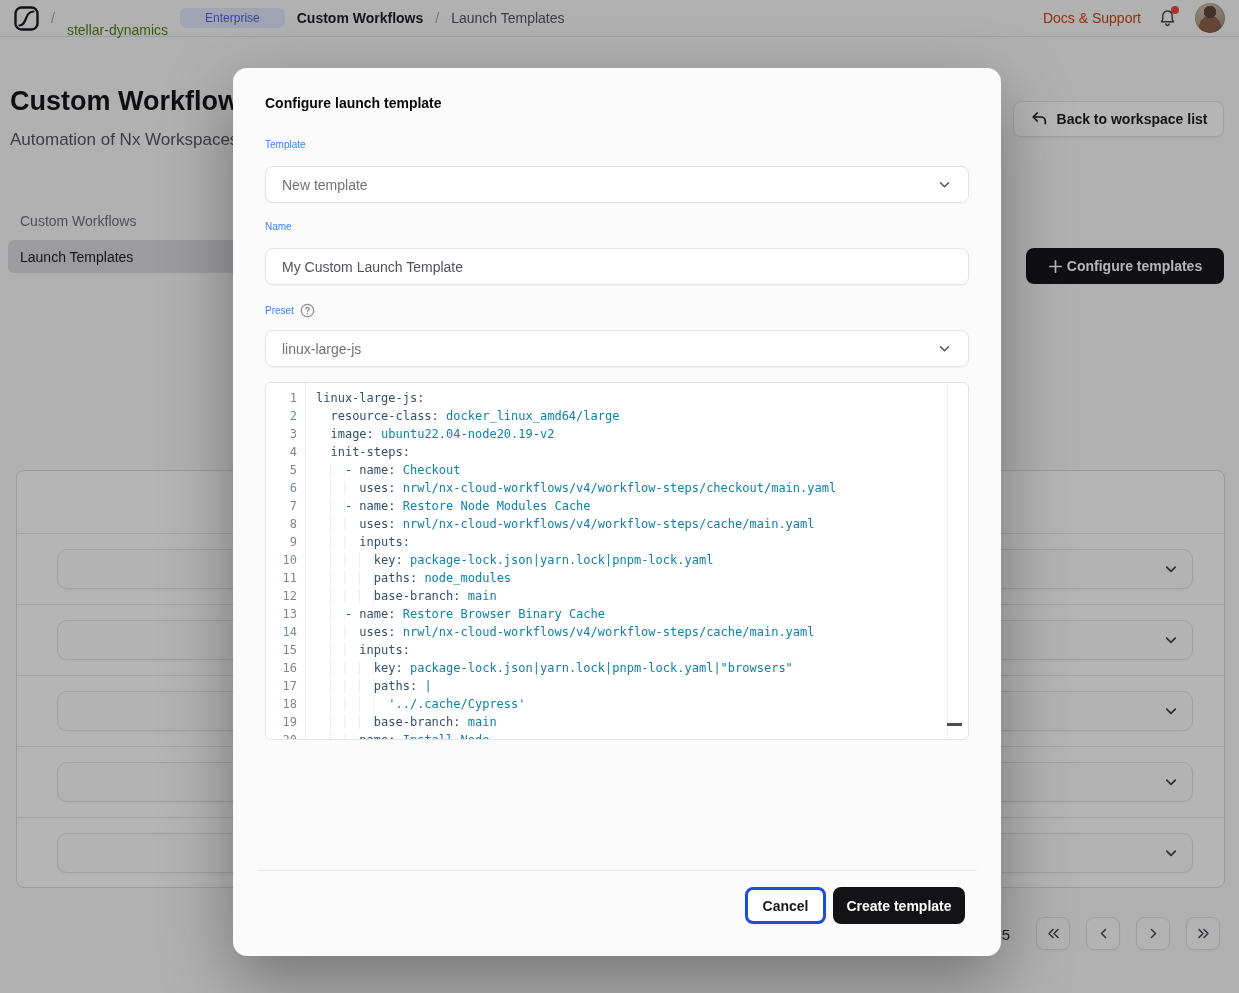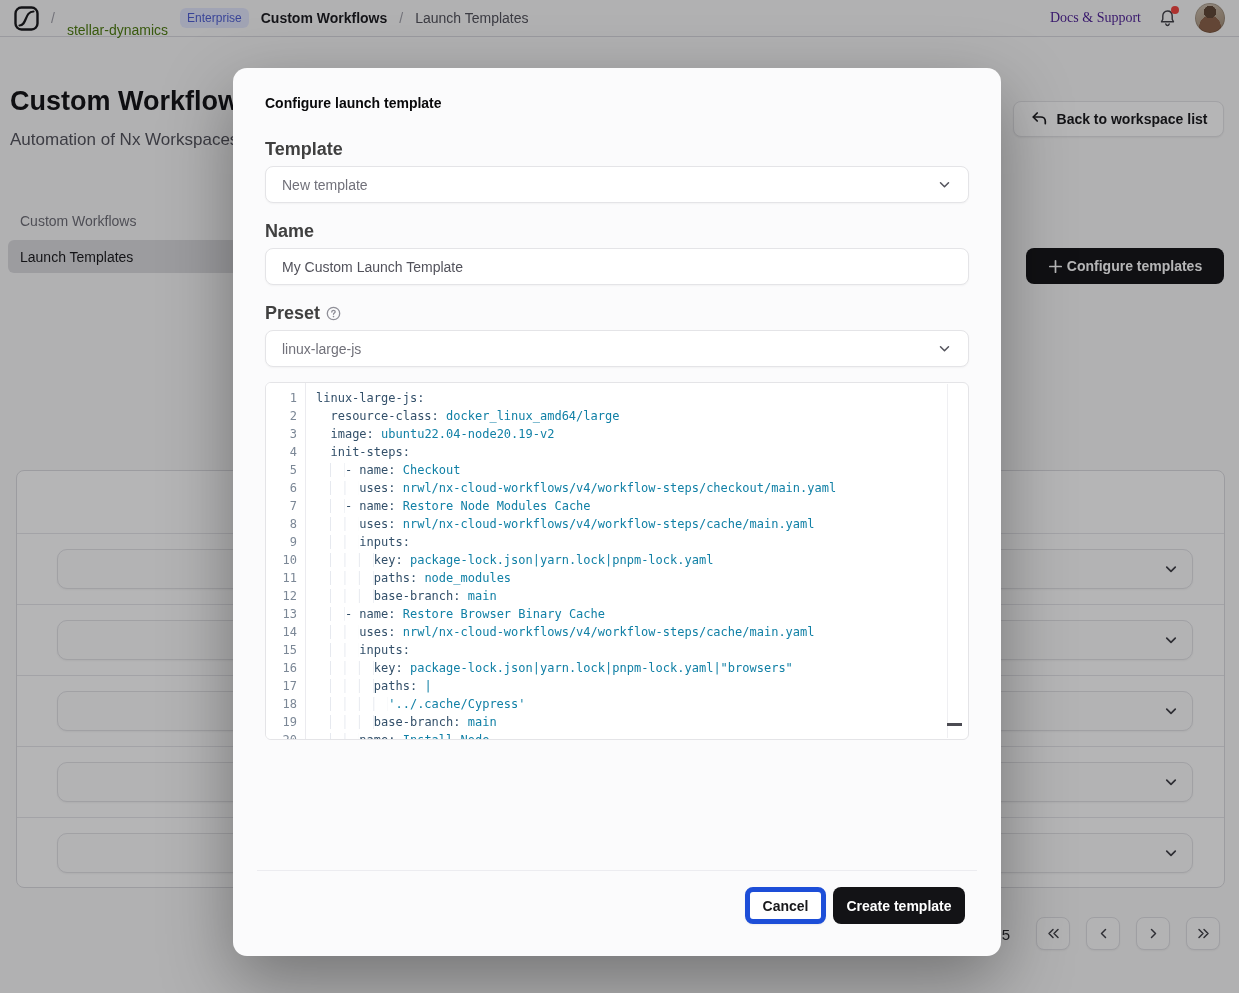--- a/index.html
+++ b/index.html
@@ -8,25 +8,25 @@
   .screen { position:relative; width:1239px; height:993px; background:#fafafa; overflow:hidden; }
 
   
   .navbar { position:absolute; top:0; left:0; width:100%; height:37px; background:#fafafa;
             border-bottom:1px solid #d9d9de; display:flex; align-items:center; padding:0 14px;
             gap:12px; font-size:14px; z-index:1; }
   .nav-logo { width:25px; height:25px; display:flex; align-items:center; justify-content:center; }
   .crumb-sep { color:#a1a1aa; font-size:14px; }
   .nav-org { color:#4d7c0f;margin-top:24px; }
   .nav-badge { background:var(--badge-bg,#e3e7fd); color:var(--badge-text,#4e5ed3); font-size:12px;
-               font-weight:500; padding:3px 7px; border-radius:6px; }
+               font-weight:500; padding:3px 25px; border-radius:6px; }
   .nav-section { color:#1b1b1f; font-weight:600; }
   .nav-page { color:#52525b; }
   .nav-right { margin-left:auto; display:flex; align-items:center; gap:18px; }
-  .nav-docs { color:#4c1d95;font-family:Liberation Serif, serif; }
+  .nav-docs { color:#c2410c; }
   .bell-wrap { position:relative; width:18px; height:18px; }
   .bell-dot { position:absolute; top:-3px; right:-2px; width:8px; height:8px; border-radius:50%;
               background:var(--status-red,#f4443e); }
   .avatar { width:30px; height:30px; border-radius:50%;
             background:
               radial-gradient(circle at 50% 30%, #5d4534 0 24%, transparent 25%),
               radial-gradient(circle at 50% 78%, #8a6148 0 38%, transparent 39%),
               linear-gradient(160deg,#cfc3b4 0%, #b9a894 45%, #a08a74 100%);
             box-shadow:inset 0 0 0 1px rgba(0,0,0,.15); }
 
@@ -57,21 +57,21 @@
                       font-size:15px; color:#27272a; }
   .pg-btn { position:absolute; top:917px; width:34px; height:33px; background:#fcfcfd;
             border:1px solid #e0e0e4; border-radius:8px; display:flex; align-items:center;
             justify-content:center; box-shadow:0 1px 2px rgba(0,0,0,.05); cursor:pointer; }
 
   
   .overlay { position:absolute; inset:0; background:rgba(10,10,13,0.30); z-index:40; }
   .modal { position:absolute; left:233px; top:68px; width:768px; height:888px; background:#fbfbfc;
            border-radius:14px; box-shadow:0 25px 70px rgba(0,0,0,.35); z-index:50; }
   .modal-title { position:absolute; left:32px; top:27px; font-size:14px; font-weight:700; color:#09090b; }
-  .fld-label { position:absolute; left:32px; font-size:18px; font-weight:700; color:#404040;
+  .fld-label { position:absolute; left:32px; font-size:10px; font-weight:400; color:#3b82f6;
                display:flex; align-items:center; gap:6px; }
   .ctl { position:absolute; left:32px; width:704px; height:37px; background:#fff;
          border:1px solid #e4e4e7; border-radius:8px; display:flex; align-items:center;
          padding:0 16px; font-size:14px; box-shadow:0 1px 2px rgba(0,0,0,.04); }
   .ctl .chev { margin-left:auto; display:flex; }
   .select { cursor:pointer; color:#71717a; }
   .txt-input { color:#52525b; cursor:text; }
 
   
   .editor { position:absolute; left:32px; top:314px; width:704px; height:358px; background:#fff;
@@ -89,21 +89,21 @@
   .tk-d { color:var(--code-key,#33506a); }
   .tk-v { color:var(--code-val,#1180a6); }
   .ind-g { background-image:linear-gradient(to right,#e6e9ef 1px,transparent 1px);
            background-size:2ch 100%; background-repeat:repeat-x; }
   .sb-line { position:absolute; right:20px; top:1px; bottom:1px; width:1px; background:#efeff2; }
   .sb-thumb { position:absolute; right:6px; bottom:13px; width:15px; height:3px; background:#4b4b52; }
 
   
   .modal-divider { position:absolute; left:24px; right:24px; top:802px; height:1px; background:#ececf0; }
   .btn-cancel { position:absolute; left:512px; top:819px; width:81px; height:37px; background:#fff;
-                border:5px solid #1d4ed8; border-radius:8px; font-size:14px; font-weight:600;
+                border:3px solid #1d4ed8; border-radius:8px; font-size:14px; font-weight:600;
                 color:#18181b; display:flex; align-items:center; justify-content:center;
                 box-shadow:0 1px 2px rgba(0,0,0,.06); cursor:pointer; }
   .btn-create { position:absolute; left:600px; top:819px; width:132px; height:37px;
                 background:var(--accent,#131316); border-radius:8px; font-size:14px; font-weight:700;
                 color:#fff; display:flex; align-items:center; justify-content:center; cursor:pointer; }
   svg { display:block; }
 </style>
 </head>
 <body>
 

